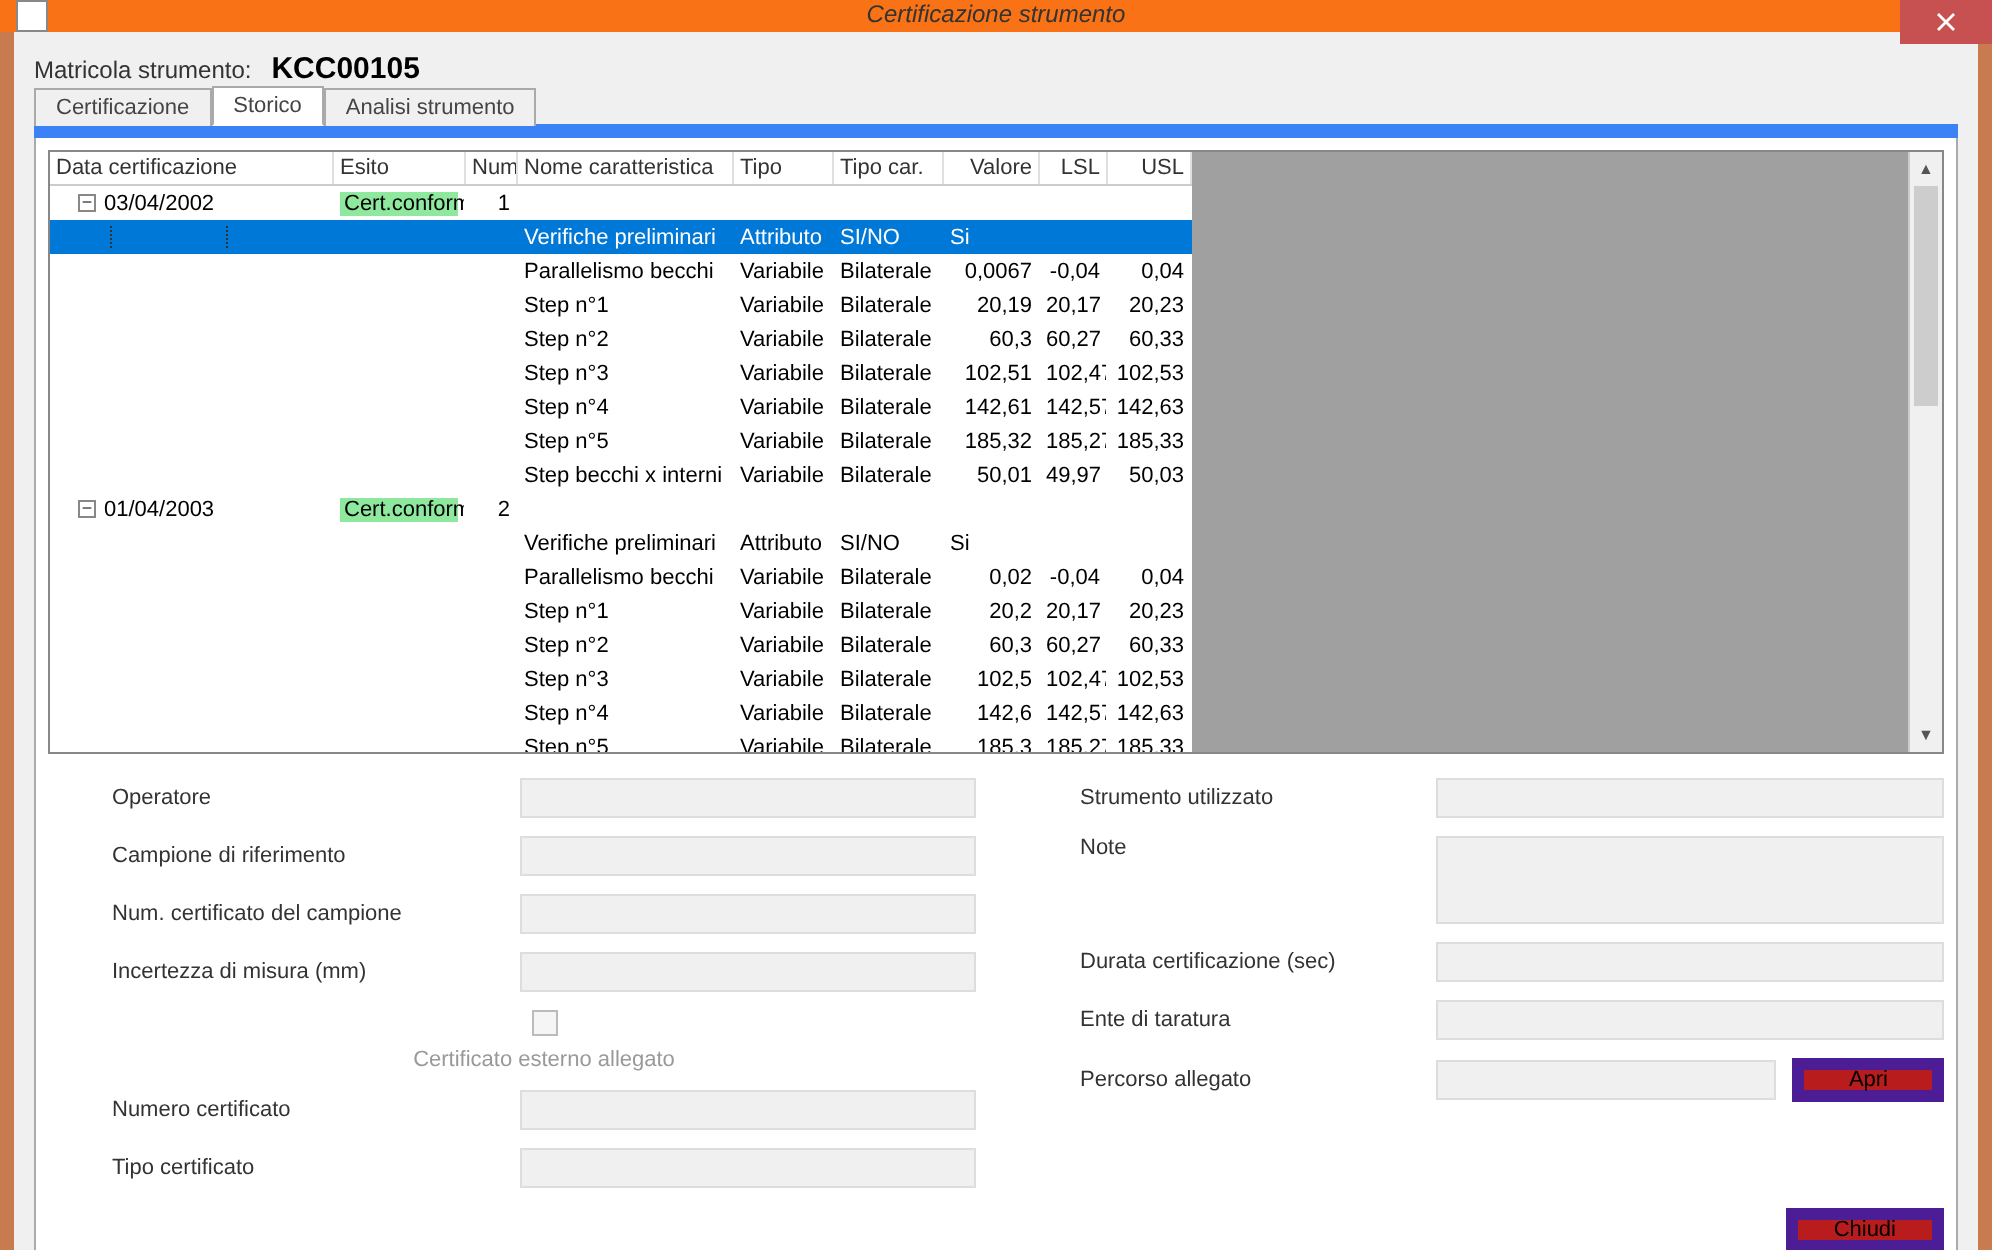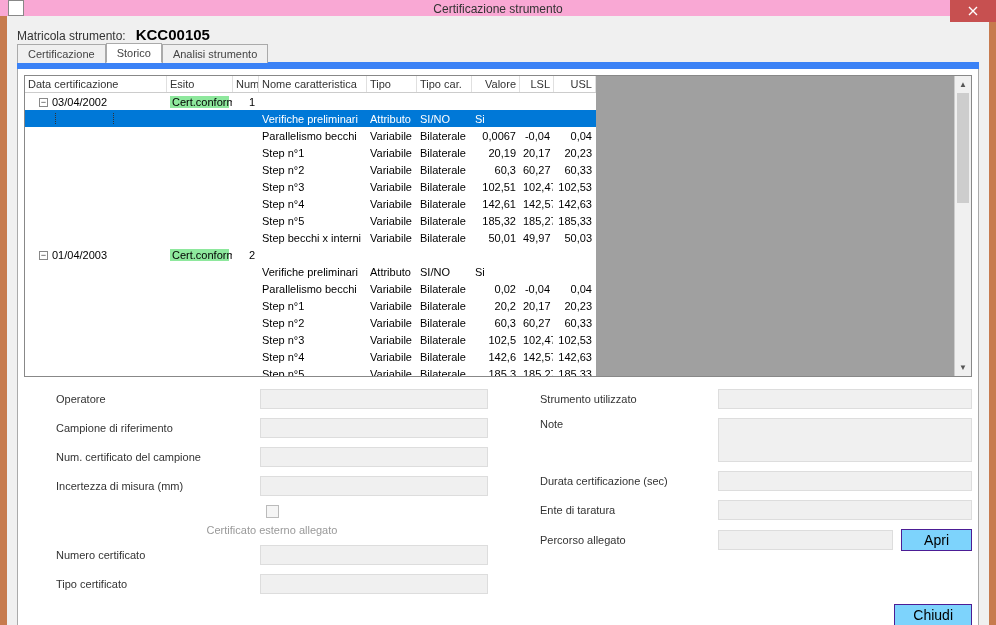--- a/index.html
+++ b/index.html
@@ -1,18 +1,18 @@
 <!DOCTYPE html>
 <html><head>
 <meta charset="utf-8">
 <style>
 * { box-sizing: border-box; margin: 0; padding: 0; font-family: "Segoe UI", Tahoma, sans-serif; }
 body { width: 996px; height: 625px; background: #c77b4e; overflow: hidden; }
 .window { width: 100%; height: 100%; display: flex; flex-direction: column; }
-.titlebar { display: flex; align-items: flex-end; height: 30px; background: #f9a8d4; position: relative; }
+.titlebar { display: flex; align-items: flex-start; height: 30px; background: #f97316; position: relative; font-style: italic; }
 .titlebar-icon { width: 16px; height: 16px; margin-left: 8px; background: #fff; border: 1px solid #888; }
 .titlebar-title { position: absolute; left: 50%; transform: translateX(-50%); font-size: 12px; color: #333; }
 .titlebar-close { position: absolute; right: 0; top: 0; width: 46px; height: 22px; background: #c75050; color: #fff; display: flex; align-items: center; justify-content: center; font-size: 12px; }
 .titlebar-close svg { width: 10px; height: 10px; }
 .client { flex: 1; margin: 0 7px 7px 7px; background: #f0f0f0; padding: 10px 10px 8px 10px; display: flex; flex-direction: column; }
 .header-row { display: flex; align-items: baseline; gap: 10px; margin-bottom: 4px; }
 .header-label { font-size: 12px; color: #333; }
 .header-value { font-size: 15px; font-weight: bold; }
 .tabbar { display: flex; align-items: flex-end; height: 22px; border-bottom: 7px solid #3b82f6; }
 .tab { font-size: 11px; padding: 3px 10px; border: 1px solid #aaa; border-bottom: none; background: #f0f0f0; margin-right: 0; position: relative; top: 1px; color: #444; }
@@ -44,21 +44,21 @@
 .grow.selected { background: #0078d7; color: #fff; }
 .esito-badge { background: #8ee89d; display: inline-block; padding: 0 2px; width: 100%; height: 100%; }
 .focus-outline { border: 1px dotted #333; padding: 0 4px; }
 .form-area { display: flex; margin-top: 12px; gap: 20px; font-size: 11px; }
 .form-col { flex: 1; display: flex; flex-direction: column; gap: 9px; margin-left: 32px; }
 .form-row { display: flex; align-items: center; gap: 8px; }
 .form-label { width: 196px; color: #333; }
 .form-input { flex: 1; height: 20px; background: #f0f0f0; border: 1px solid #ddd; }
 .checkbox-row { display: flex; align-items: center; gap: 6px; color: #999; flex-direction: column; }
 .checkbox-box { width: 13px; height: 13px; border: 1px solid #bbb; background: #f5f5f5; }
-.btn { height: 22px; padding: 0 18px; background: #7dd3fc; border: 1px solid #4c1d95; font-size: 14px; display: flex; align-items: center; justify-content: center; cursor: pointer; }
+.btn { height: 22px; padding: 0 18px; background: #b91c1c; border: 6px solid #4c1d95; font-size: 11px; display: flex; align-items: center; justify-content: center; cursor: pointer; }
 .btn-small { padding: 0 22px; }
 .footer { display: flex; justify-content: flex-end; margin-top: 10px; }
 </style>
 </head>
 <body>
 
 <div class="window">
   <div class="titlebar">
     <div class="titlebar-icon"></div>
     <div class="titlebar-title">Certificazione strumento</div>

